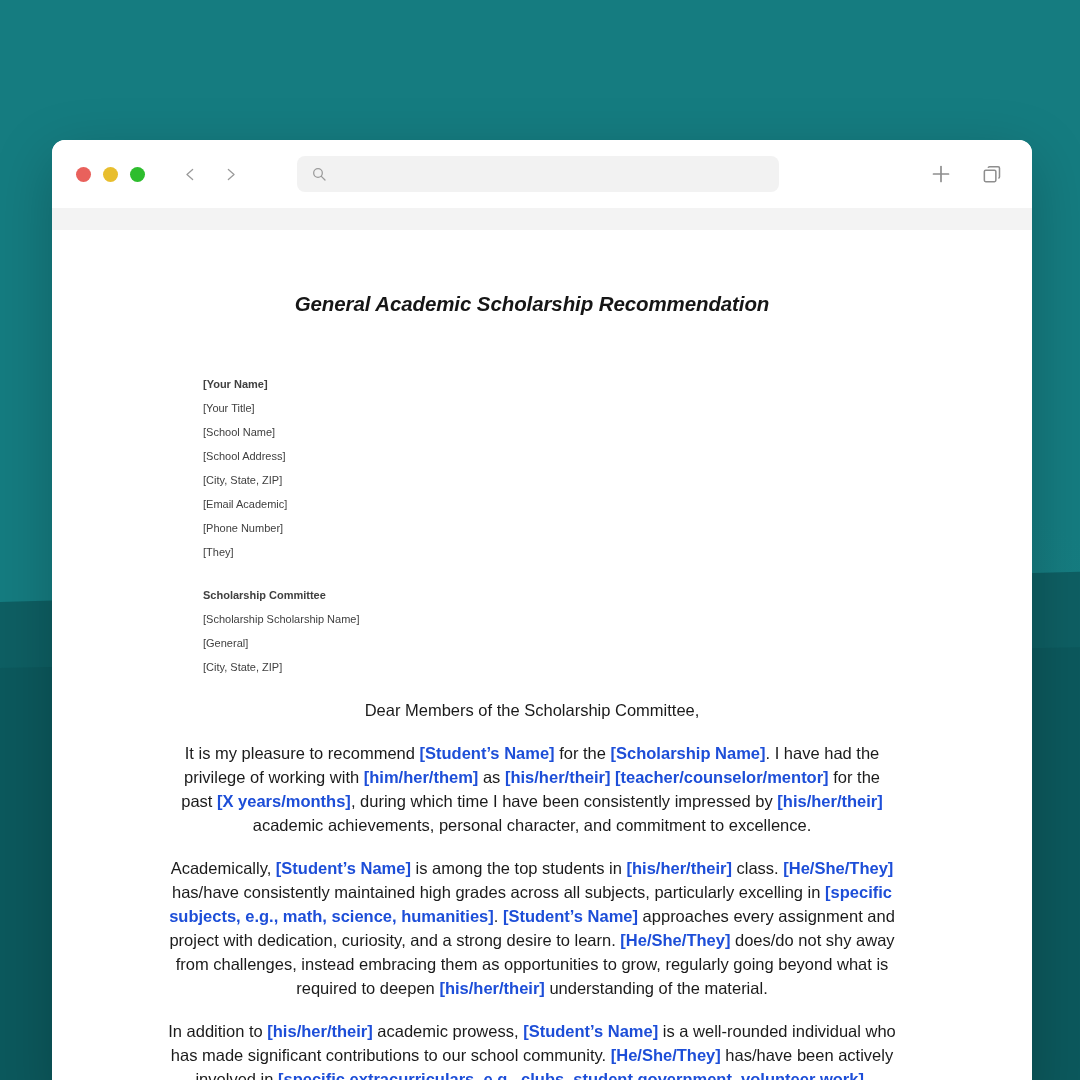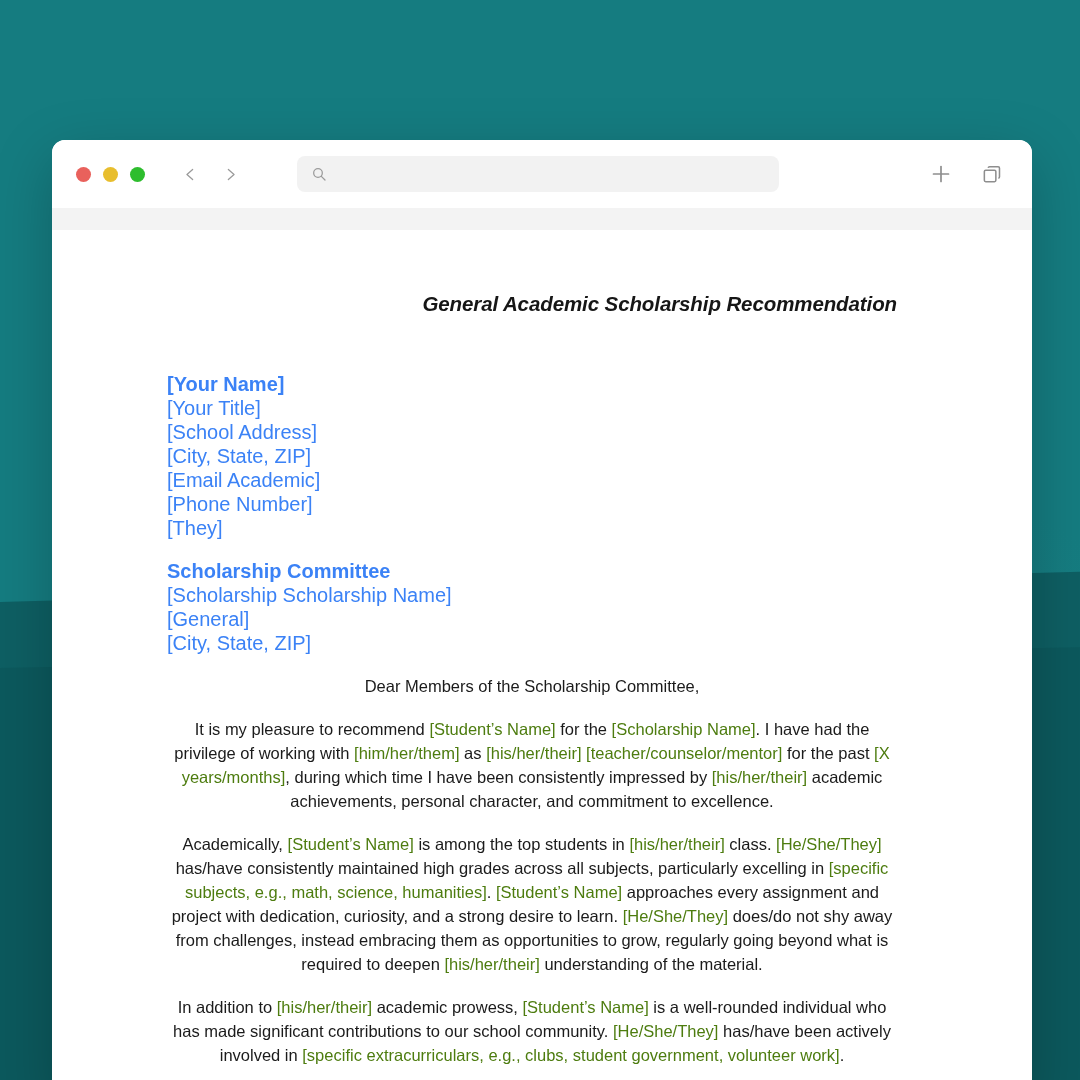--- a/index.html
+++ b/index.html
@@ -148,47 +148,48 @@
     background: #ffffff;
     height: calc(960px - 68px - 22px);
     overflow: hidden;
     position: relative;
   }
   .doc-page {
     padding: 62px 135px 0 115px;
   }
 
   .doc-title {
-    text-align: right;
+    text-align: center;
     font-size: 20.5px;
     font-weight: bold;
     font-style: italic;
     color: #161616;
     letter-spacing: -0.1px;
     margin-bottom: 56px;
   }
 
   .addr-block { margin-bottom: 0; }
   .addr-line {
-    font-size: 20px;
+    font-size: 11px;
     line-height: 24px;
-    color: #3b82f6;
+    color: #404040;
+    margin-left: 36px;
   }
   .addr-line.bold { font-weight: bold; }
 
   .block-gap { height: 19px; }
 
   .para {
     font-size: 16.5px;
     line-height: 24px;
     color: #1b1b1b;
     margin-bottom: 19px;
     text-align: center;
   }
-  .para b { font-weight: normal; color: #4d7c0f; }
+  .para b { font-weight: bold; color: #1d4ed8; }
   .para:last-child { margin-bottom: 0; }
 </style>
 </head>
 <body>
 
 <div class="bg-layer">
   <div class="bg-glow"></div>
   <div class="bg-diag-dark"></div>
   <div class="bg-diag-darker"></div>
 </div>
@@ -245,20 +246,21 @@
   <div class="separator-band"></div>
 
   <div class="doc-area">
     <div class="doc-page">
 
       <div class="doc-title">General Academic Scholarship Recommendation</div>
 
       <div class="addr-block">
         <div class="addr-line bold">[Your Name]</div>
         <div class="addr-line">[Your Title]</div>
+        <div class="addr-line">[School Name]</div>
         <div class="addr-line">[School Address]</div>
         <div class="addr-line">[City, State, ZIP]</div>
         <div class="addr-line">[Email Academic]</div>
         <div class="addr-line">[Phone Number]</div>
         <div class="addr-line">[They]</div>
       </div>
 
       <div class="block-gap"></div>
 
       <div class="addr-block">

